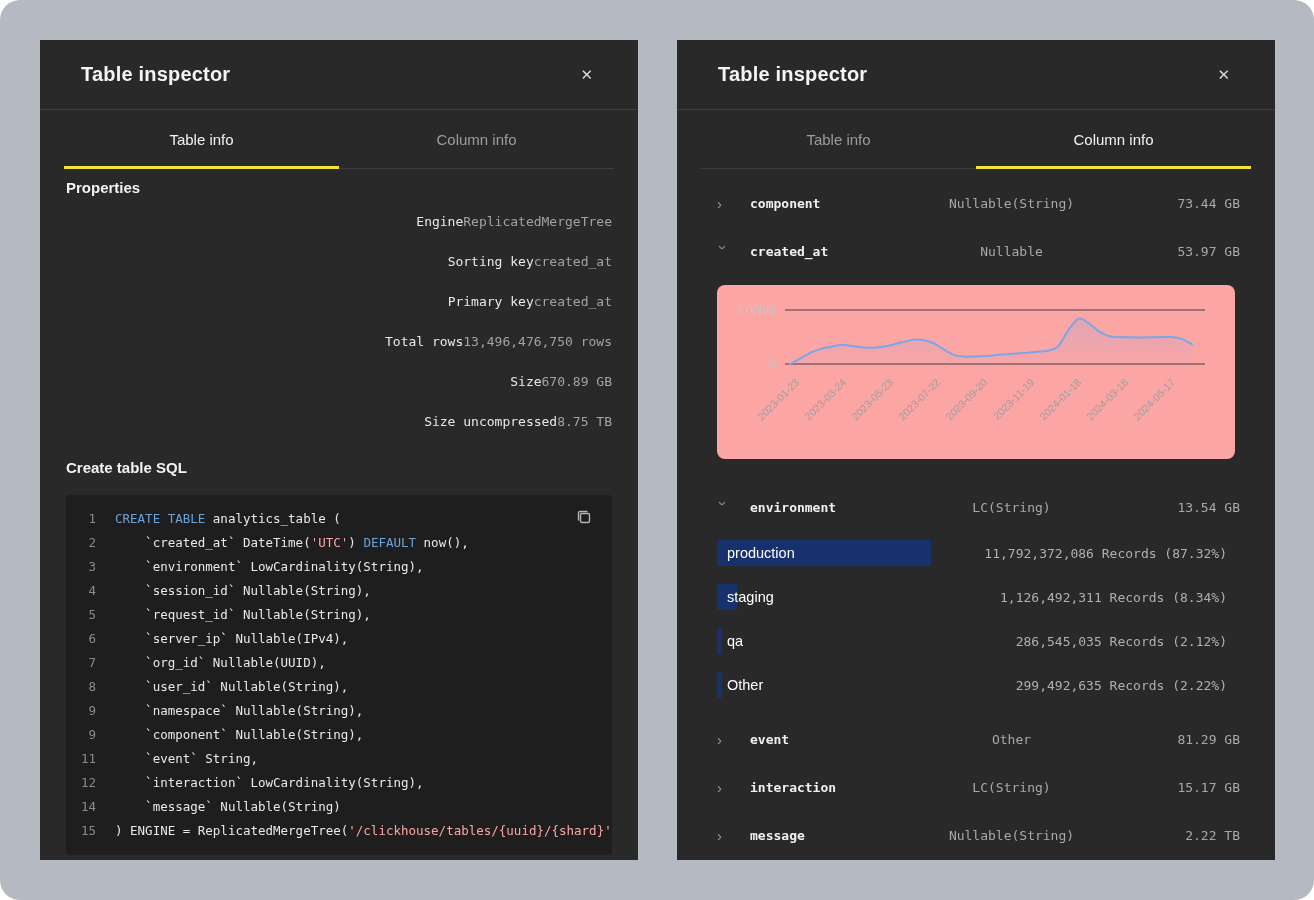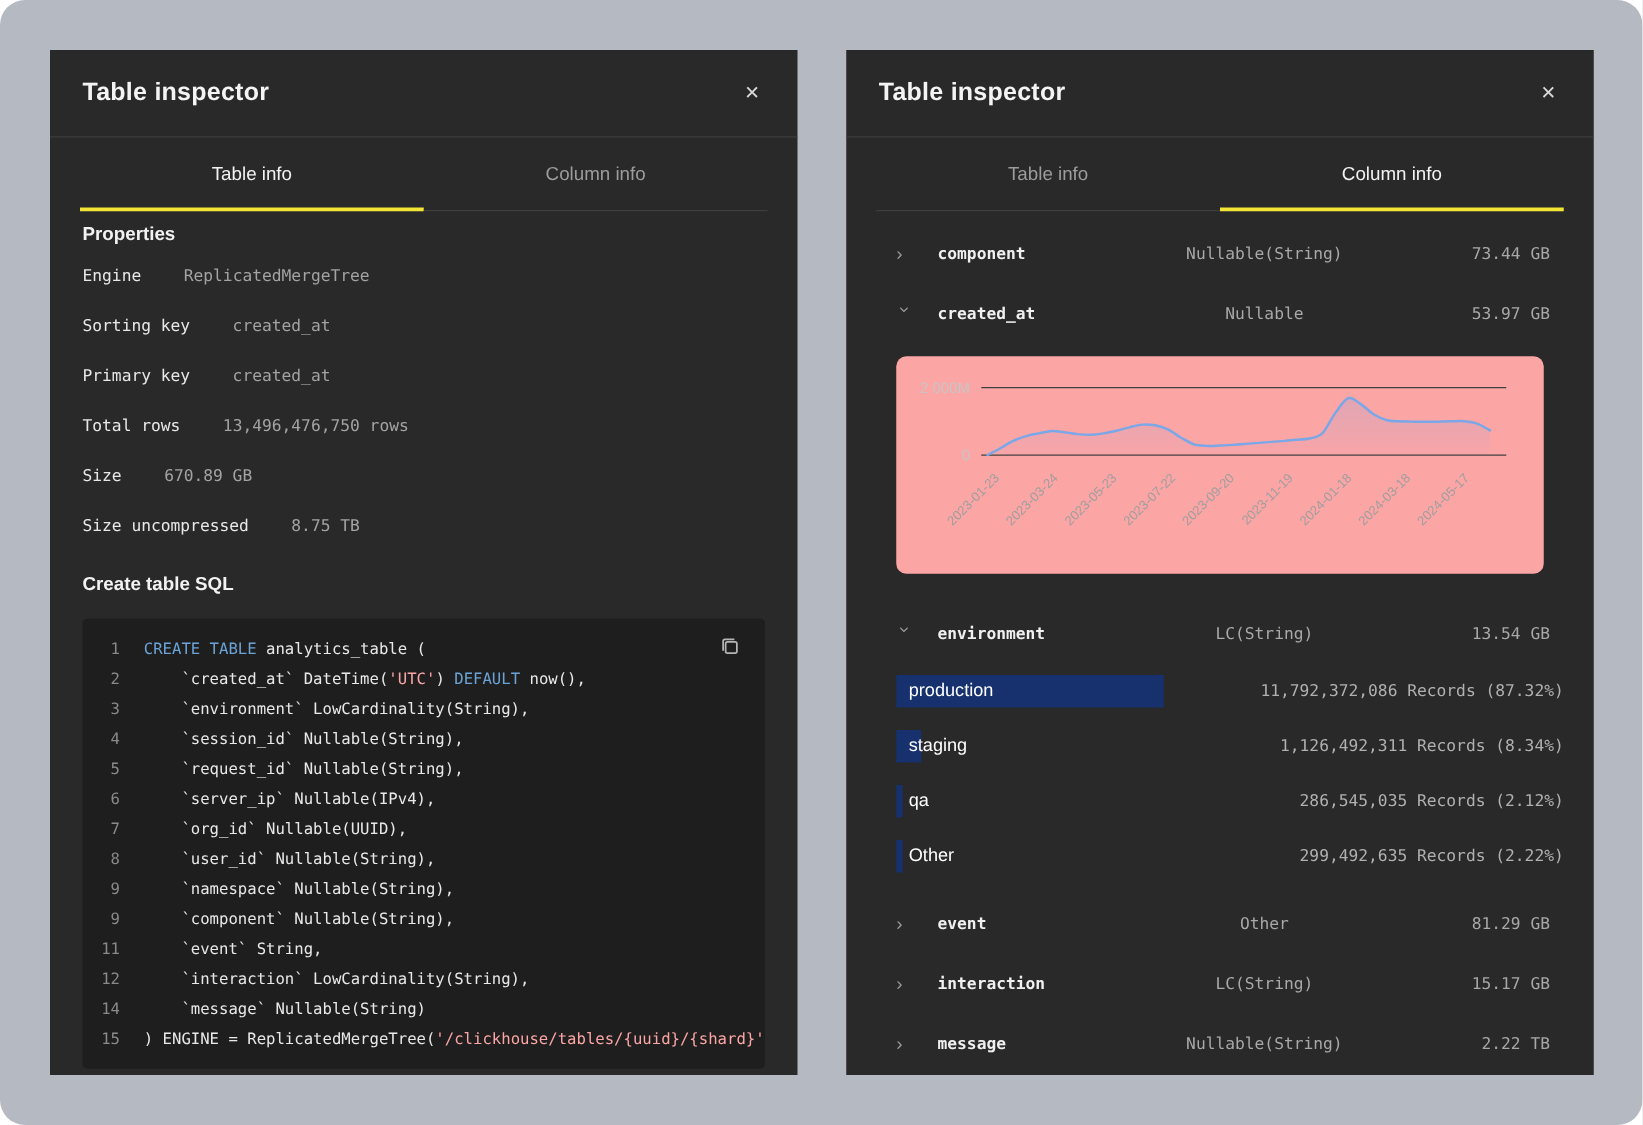--- a/index.html
+++ b/index.html
@@ -7,35 +7,35 @@
     --panel:#292929; --page:#b5b9c2;
   }
   *{margin:0;padding:0;box-sizing:border-box;}
   html,body{width:1314px;height:900px;background:#ffffff;font-family:"Liberation Sans",sans-serif;}
   .stage{position:relative;width:1314px;height:900px;background:var(--page);border-radius:20px;overflow:hidden;}
   .panel{position:absolute;top:40px;width:598px;height:820px;background:var(--panel);overflow:hidden;}
   .panel.left{left:40px;}
   .panel.right{left:677px;}
 
   .panel-header{height:70px;display:flex;align-items:center;justify-content:space-between;
-    padding:0 26px;border-bottom:1px solid #3d3d3d;}
+    padding:0 41px;border-bottom:1px solid #3d3d3d;}
   .panel-title{color:#f4f4f4;font-size:20px;font-weight:700;letter-spacing:.2px;}
   .close-btn{color:#d9d9d9;font-size:15px;line-height:1;cursor:pointer;padding:4px;}
 
   .tabs{display:flex;margin:0 24px;height:59px;}
   .tab{flex:1;display:flex;align-items:center;justify-content:center;font-size:15px;
     color:#9c9c9c;position:relative;cursor:pointer;border-bottom:1px solid #3d3d3d;}
   .tab.active{color:#f2f2f2;}
   .tab.active::after{content:"";position:absolute;left:0;right:0;bottom:-1px;height:3px;background:var(--accent);}
 
   
   .section-heading{color:#f2f2f2;font-size:15px;font-weight:700;padding:0 26px;}
   .props-heading{margin-top:6px;height:26px;line-height:26px;}
-  .prop-row{display:flex;justify-content:flex-start;align-items:center;height:40px;padding:0 26px;
-    font-family:"DejaVu Sans Mono",monospace;font-size:13px;gap:34px;}
+  .prop-row{display:flex;justify-content:flex-end;align-items:center;height:40px;padding:0 26px;
+    font-family:"DejaVu Sans Mono",monospace;font-size:13px;}
   .prop-label{color:#e8e8e8;}
   .prop-value{color:#a3a3a3;}
   .sql-heading{margin-top:14px;height:26px;line-height:26px;}
 
   .code-block{position:relative;margin:14px 26px 0 26px;background:#1e1e1e;border-radius:4px;
     padding:12px 12px 12px 0;font-family:"DejaVu Sans Mono",monospace;font-size:12.5px;}
   .code-line{display:flex;line-height:24px;white-space:pre;}
   .ln{width:30px;text-align:right;color:#8a8a8a;flex:none;}
   .code{margin-left:19px;color:#e8e8e8;}
   .tok-kw{color:#6ba3d6;}
@@ -54,21 +54,21 @@
   .col-name{width:170px;color:#f0f0f0;font-weight:700;padding-left:17px;}
   .col-type{flex:1;text-align:center;color:#a8a8a8;}
   .col-size{width:120px;text-align:right;color:#a8a8a8;}
 
   .chart-box{margin:10px 40px 24px 40px;height:174px;background:#fca5a5;border-radius:8px;}
   .chart-box svg{display:block;}
   .grid-line{stroke:#404040;stroke-width:1;}
   .axis-label{fill:#c6c6c6;font-size:12px;font-family:"Liberation Sans",sans-serif;}
   .tick-label{fill:#9e9e9e;font-size:10.5px;font-family:"Liberation Sans",sans-serif;}
 
-  .dist-row{display:flex;align-items:center;height:44px;padding:0 24px 0 40px;}
+  .dist-row{display:flex;align-items:center;height:44px;padding:0 48px 0 40px;}
   .dist-track{width:245px;position:relative;height:26px;flex:none;}
   .dist-bar{position:absolute;left:0;top:0;height:26px;background:var(--bar);}
   .dist-label{position:absolute;left:10px;top:0;height:26px;line-height:26px;color:#ffffff;
     font-size:14.5px;white-space:nowrap;}
   .dist-records{flex:1;text-align:right;color:#b0b0b0;font-family:"DejaVu Sans Mono",monospace;font-size:13px;}
   .env-gap{height:8px;}
 </style>
 </head>
 <body>
 

